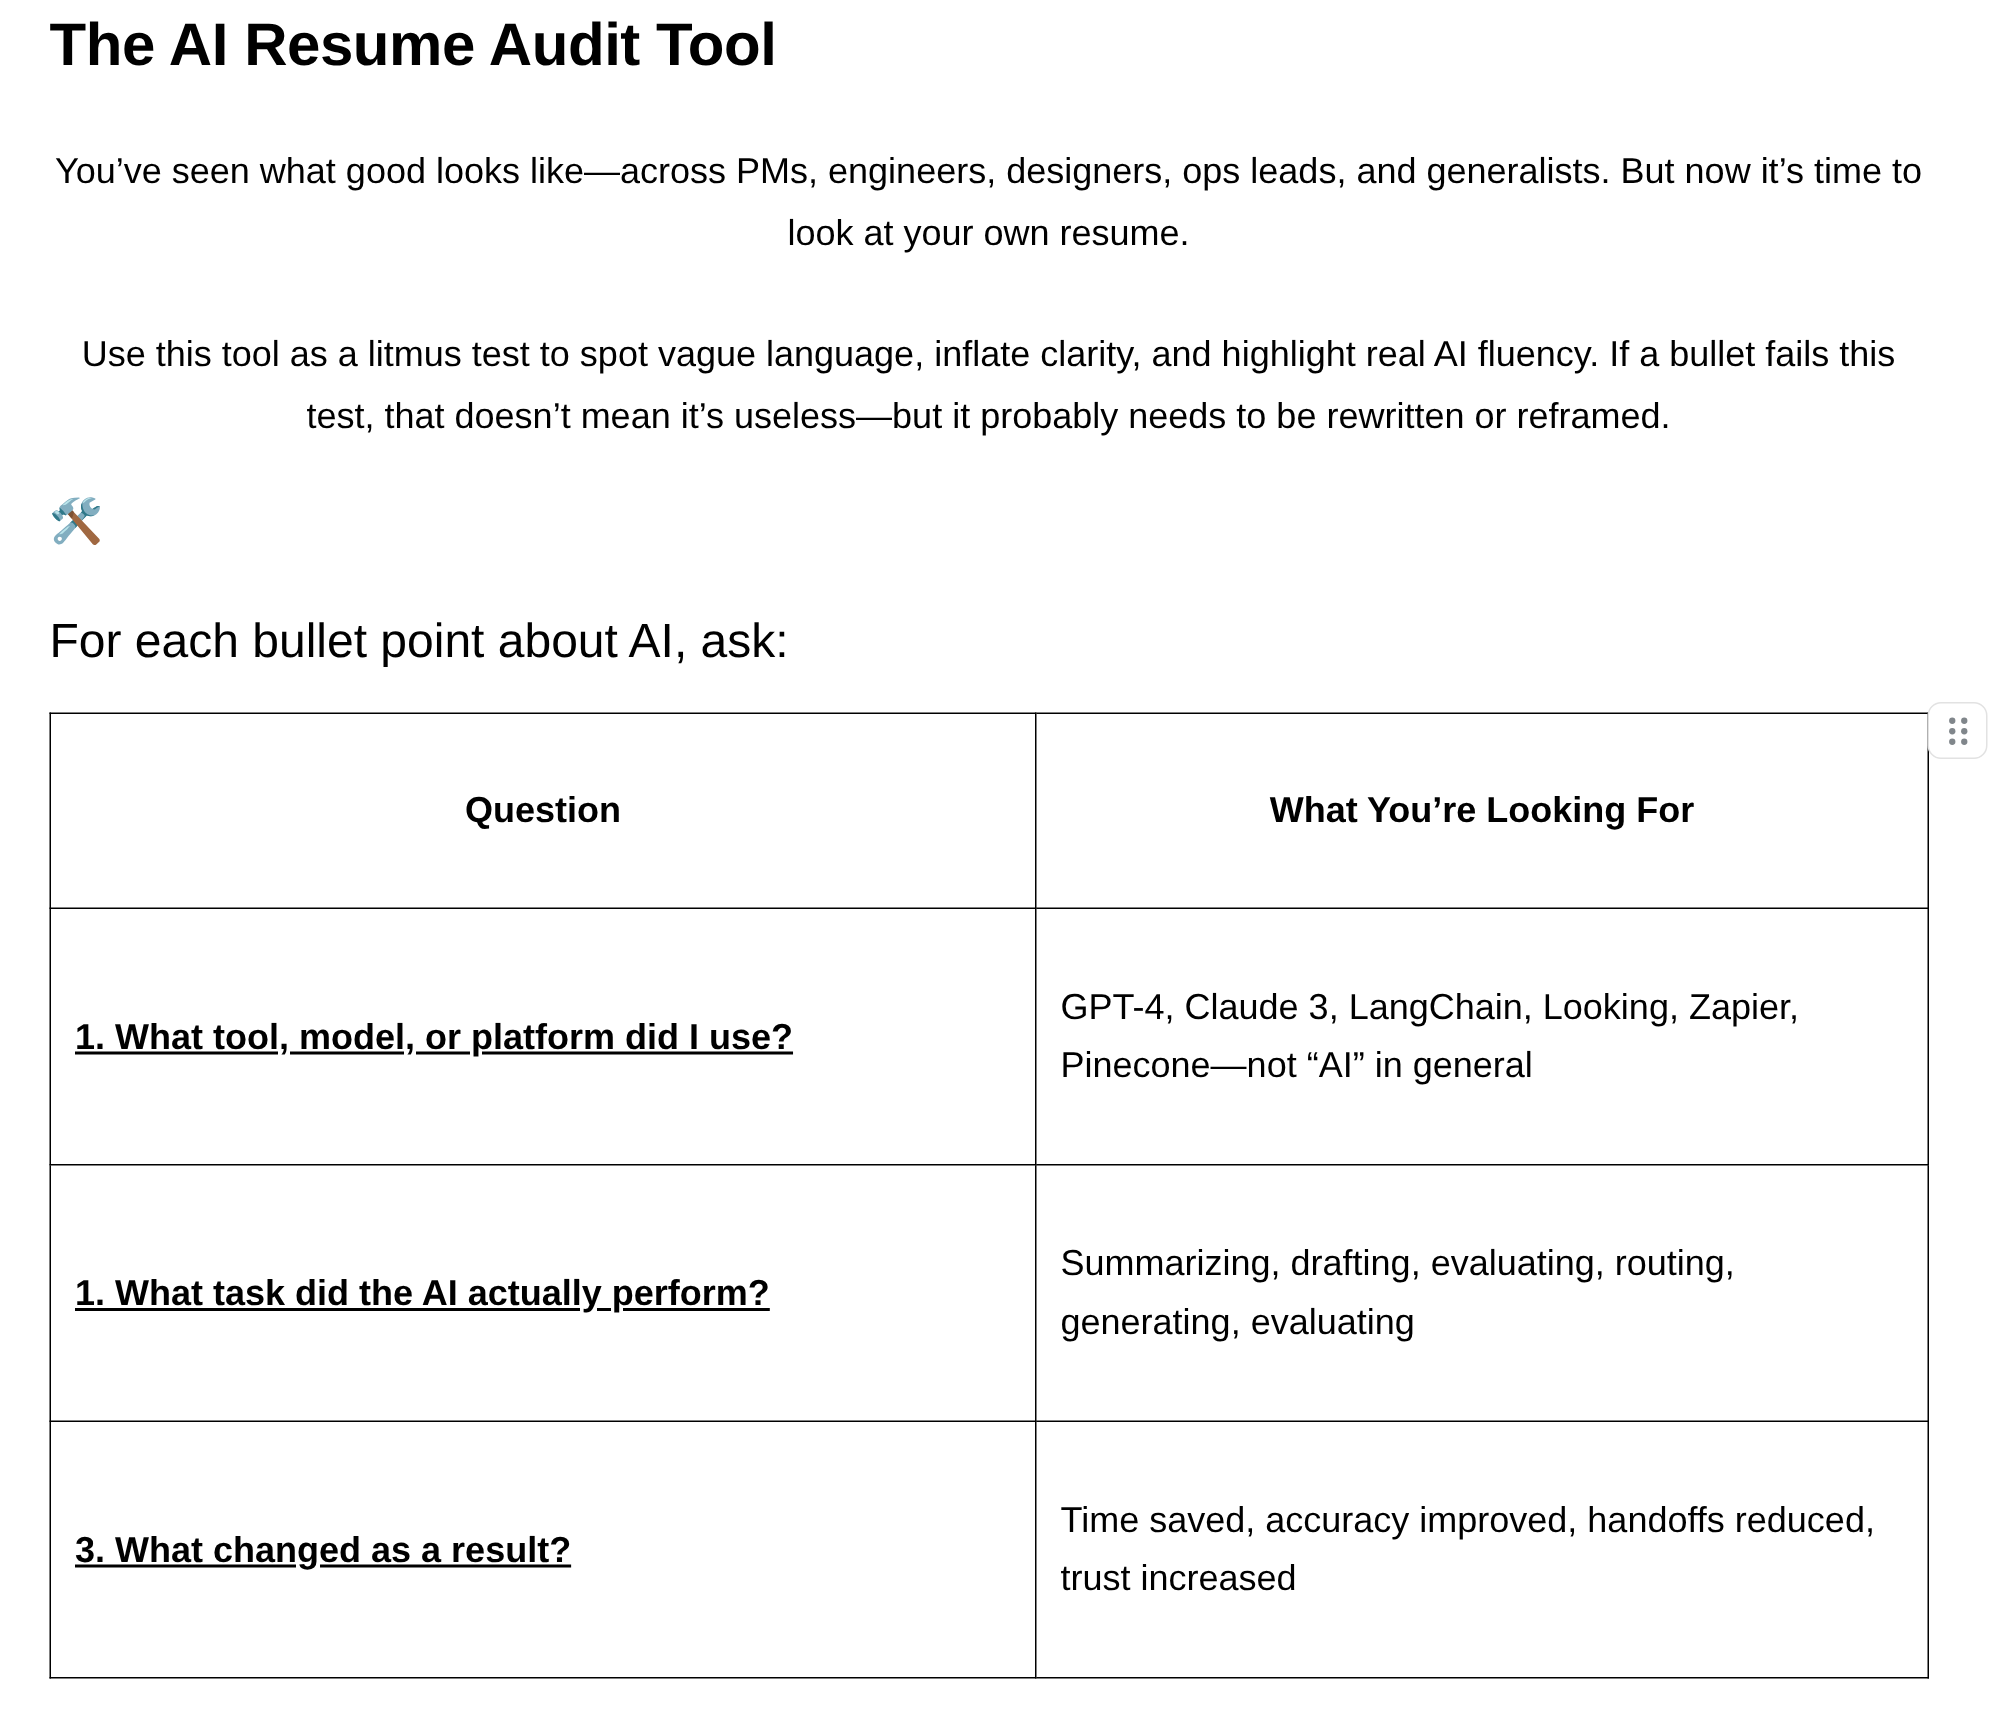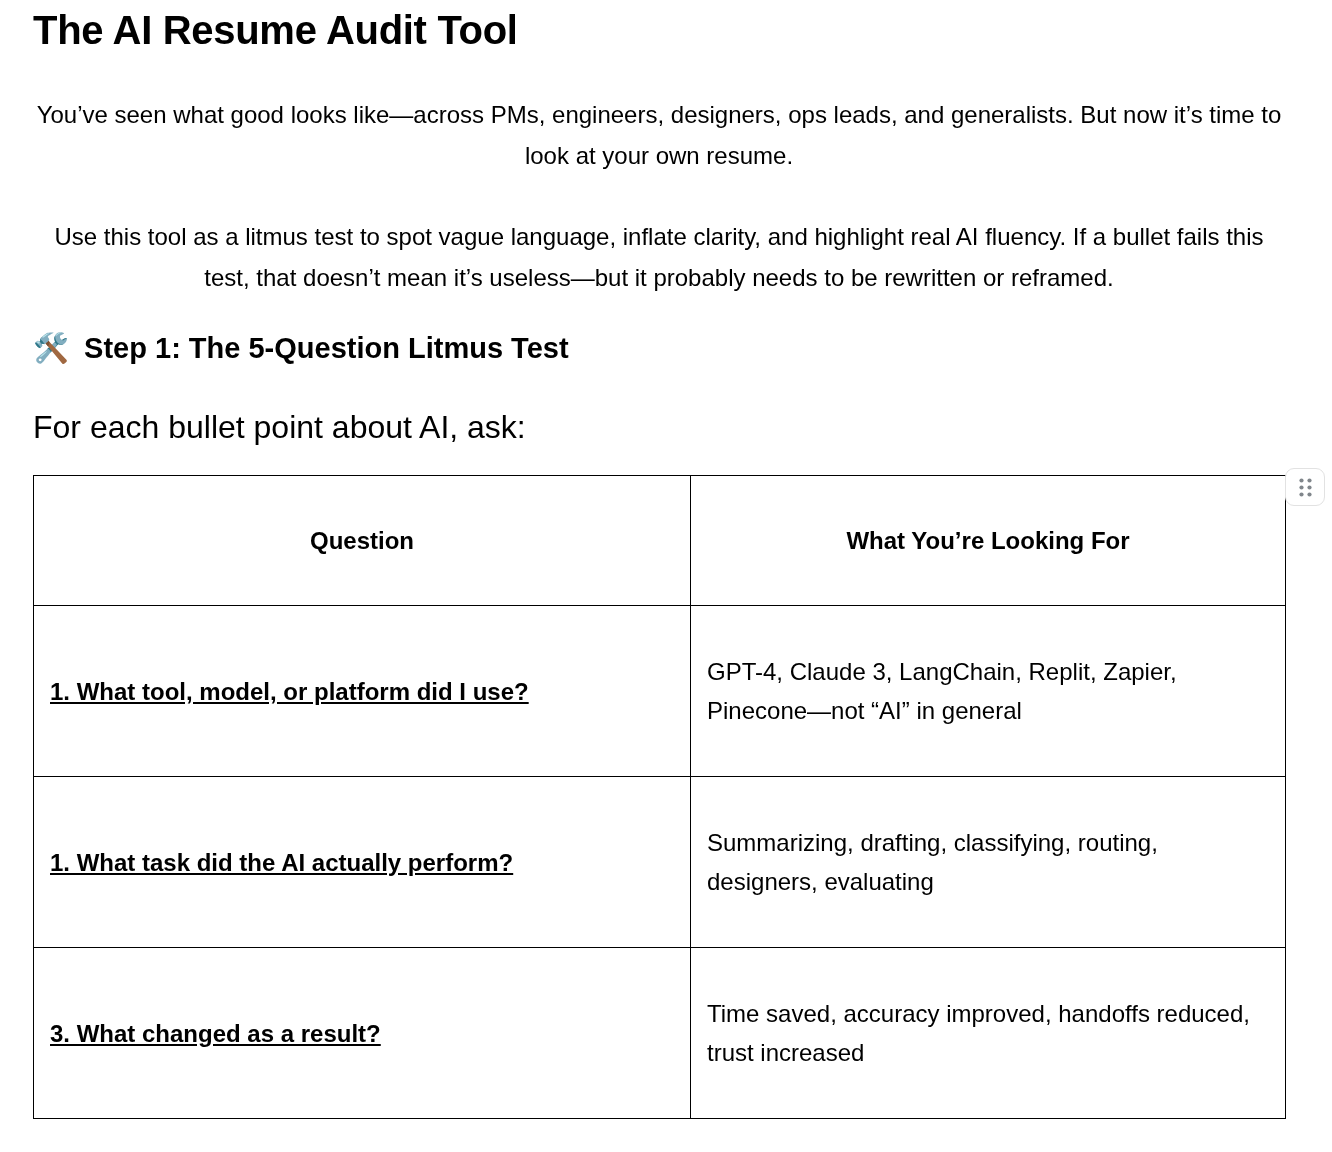--- a/index.html
+++ b/index.html
@@ -99,44 +99,43 @@
 <div class="doc">
 
   <h1 class="title">The AI Resume Audit Tool</h1>
 
   <p class="para">You’ve seen what good looks like—across PMs, engineers, designers, ops leads, and generalists. But now it’s time to look at your own resume.</p>
 
   <p class="para">Use this tool as a litmus test to spot vague language, inflate clarity, and highlight real AI fluency. If a bullet fails this test, that doesn’t mean it’s useless—but it probably needs to be rewritten or reframed.</p>
 
   <h2 class="h2">
     <span class="emoji">🛠️</span>
-    <span>Step 1: The 5-Question Litmus Test</span>
   </h2>
 
   <p class="intro">For each bullet point about AI, ask:</p>
 
   <table class="litmus">
     <colgroup>
       <col class="c-question">
       <col class="c-answer">
     </colgroup>
     <thead>
       <tr>
         <th>Question</th>
         <th>What You’re Looking For</th>
       </tr>
     </thead>
     <tbody>
       <tr>
         <td class="q">1. What tool, model, or platform did I use?</td>
-        <td>GPT-4, Claude 3, LangChain, Replit, Zapier, Pinecone—not “AI” in general</td>
+        <td>GPT-4, Claude 3, LangChain, Looking, Zapier, Pinecone—not “AI” in general</td>
       </tr>
       <tr>
         <td class="q">1. What task did the AI actually perform?</td>
-        <td>Summarizing, drafting, classifying, routing, designers, evaluating</td>
+        <td>Summarizing, drafting, evaluating, routing, generating, evaluating</td>
       </tr>
       <tr>
         <td class="q">3. What changed as a result?</td>
         <td>Time saved, accuracy improved, handoffs reduced, trust increased</td>
       </tr>
     </tbody>
   </table>
 
 </div>
 

